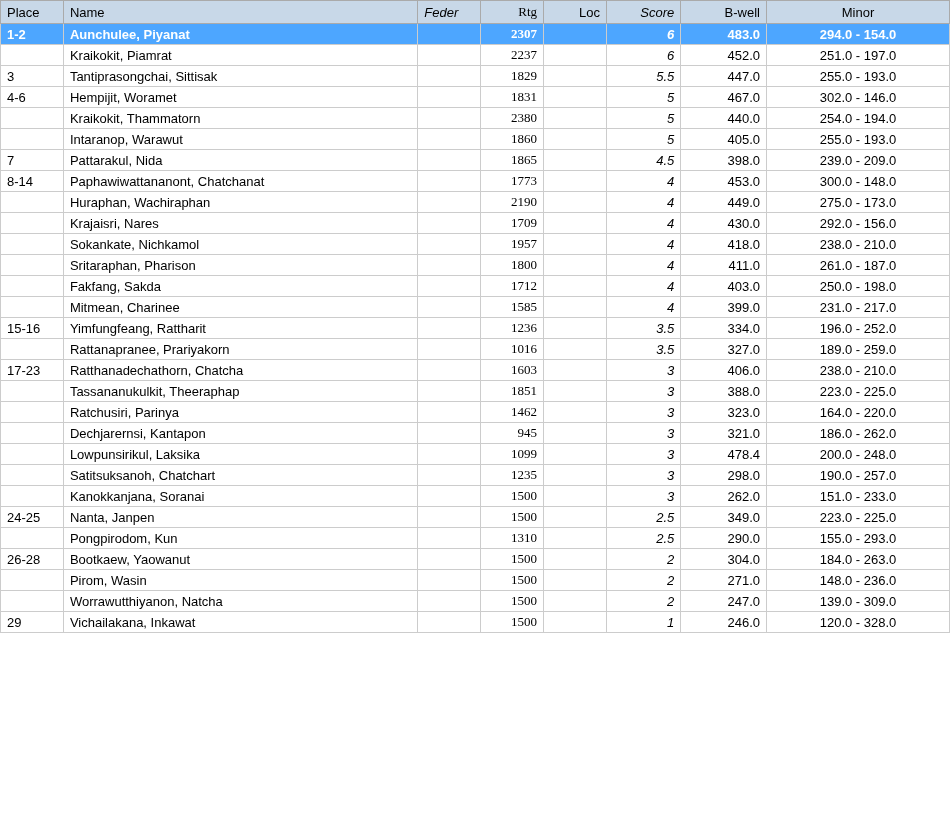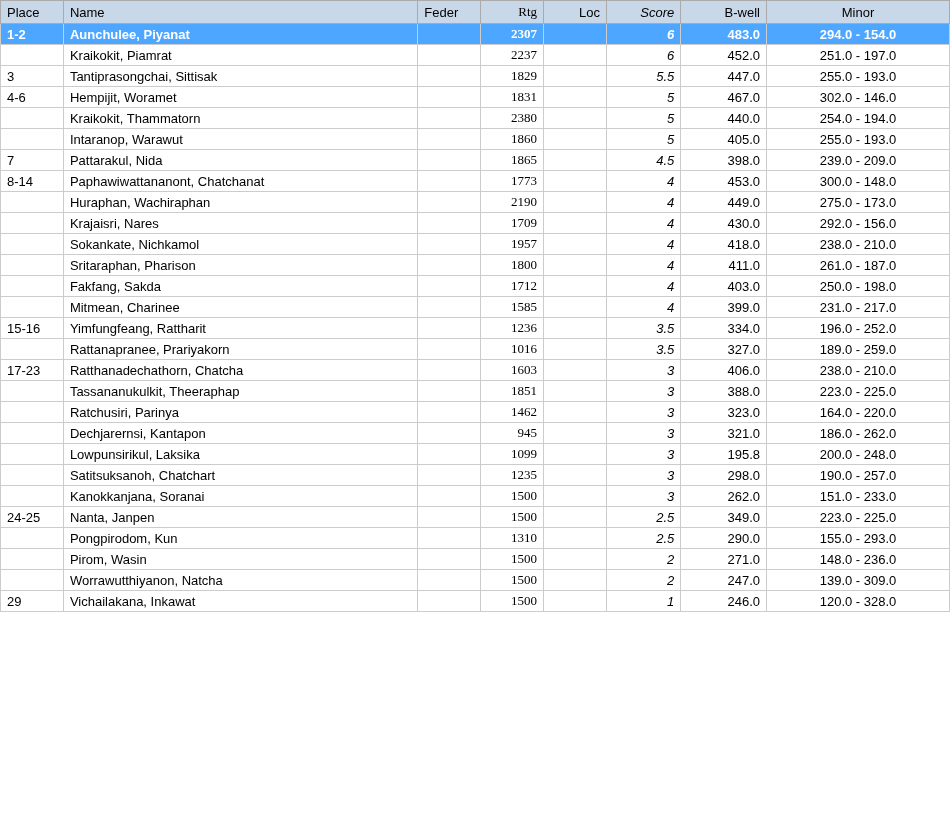--- a/index.html
+++ b/index.html
@@ -34,21 +34,21 @@
       color: #fff;
       font-weight: bold;
     }
     tbody td {
       border: 1px solid #ccc;
       padding: 2px 6px;
       color: #000;
     }
     .col-place { width: 55px; }
     .col-name { width: 310px; }
-    .col-feder { width: 55px; }
+    .col-feder { width: 55px; font-style: italic; }
     .col-rtg { width: 55px; font-family: Liberation Serif, serif; }
     .col-loc { width: 55px; }
     .col-score { width: 65px; font-style: italic; }
     .col-bwell { width: 75px; }
     .col-minor { width: 160px; }
     .num { text-align: right; }
     .minor-cell { text-align: center; }
   </style>
 </head>
 <body>
@@ -267,21 +267,21 @@
         <td class="col-bwell num">321.0</td>
         <td class="col-minor minor-cell">186.0  -  262.0</td>
       </tr>
       <tr>
         <td class="col-place"></td>
         <td class="col-name">Lowpunsirikul, Laksika</td>
         <td class="col-feder"></td>
         <td class="col-rtg num">1099</td>
         <td class="col-loc num"></td>
         <td class="col-score num">3</td>
-        <td class="col-bwell num">195.8</td>
+        <td class="col-bwell num">478.4</td>
         <td class="col-minor minor-cell">200.0  -  248.0</td>
       </tr>
       <tr>
         <td class="col-place"></td>
         <td class="col-name">Satitsuksanoh, Chatchart</td>
         <td class="col-feder"></td>
         <td class="col-rtg num">1235</td>
         <td class="col-loc num"></td>
         <td class="col-score num">3</td>
         <td class="col-bwell num">298.0</td>
@@ -309,20 +309,30 @@
       </tr>
       <tr>
         <td class="col-place"></td>
         <td class="col-name">Pongpirodom, Kun</td>
         <td class="col-feder"></td>
         <td class="col-rtg num">1310</td>
         <td class="col-loc num"></td>
         <td class="col-score num">2.5</td>
         <td class="col-bwell num">290.0</td>
         <td class="col-minor minor-cell">155.0  -  293.0</td>
+      </tr>
+      <tr>
+        <td class="col-place">26-28</td>
+        <td class="col-name">Bootkaew, Yaowanut</td>
+        <td class="col-feder"></td>
+        <td class="col-rtg num">1500</td>
+        <td class="col-loc num"></td>
+        <td class="col-score num">2</td>
+        <td class="col-bwell num">304.0</td>
+        <td class="col-minor minor-cell">184.0  -  263.0</td>
       </tr>
       <tr>
         <td class="col-place"></td>
         <td class="col-name">Pirom, Wasin</td>
         <td class="col-feder"></td>
         <td class="col-rtg num">1500</td>
         <td class="col-loc num"></td>
         <td class="col-score num">2</td>
         <td class="col-bwell num">271.0</td>
         <td class="col-minor minor-cell">148.0  -  236.0</td>

